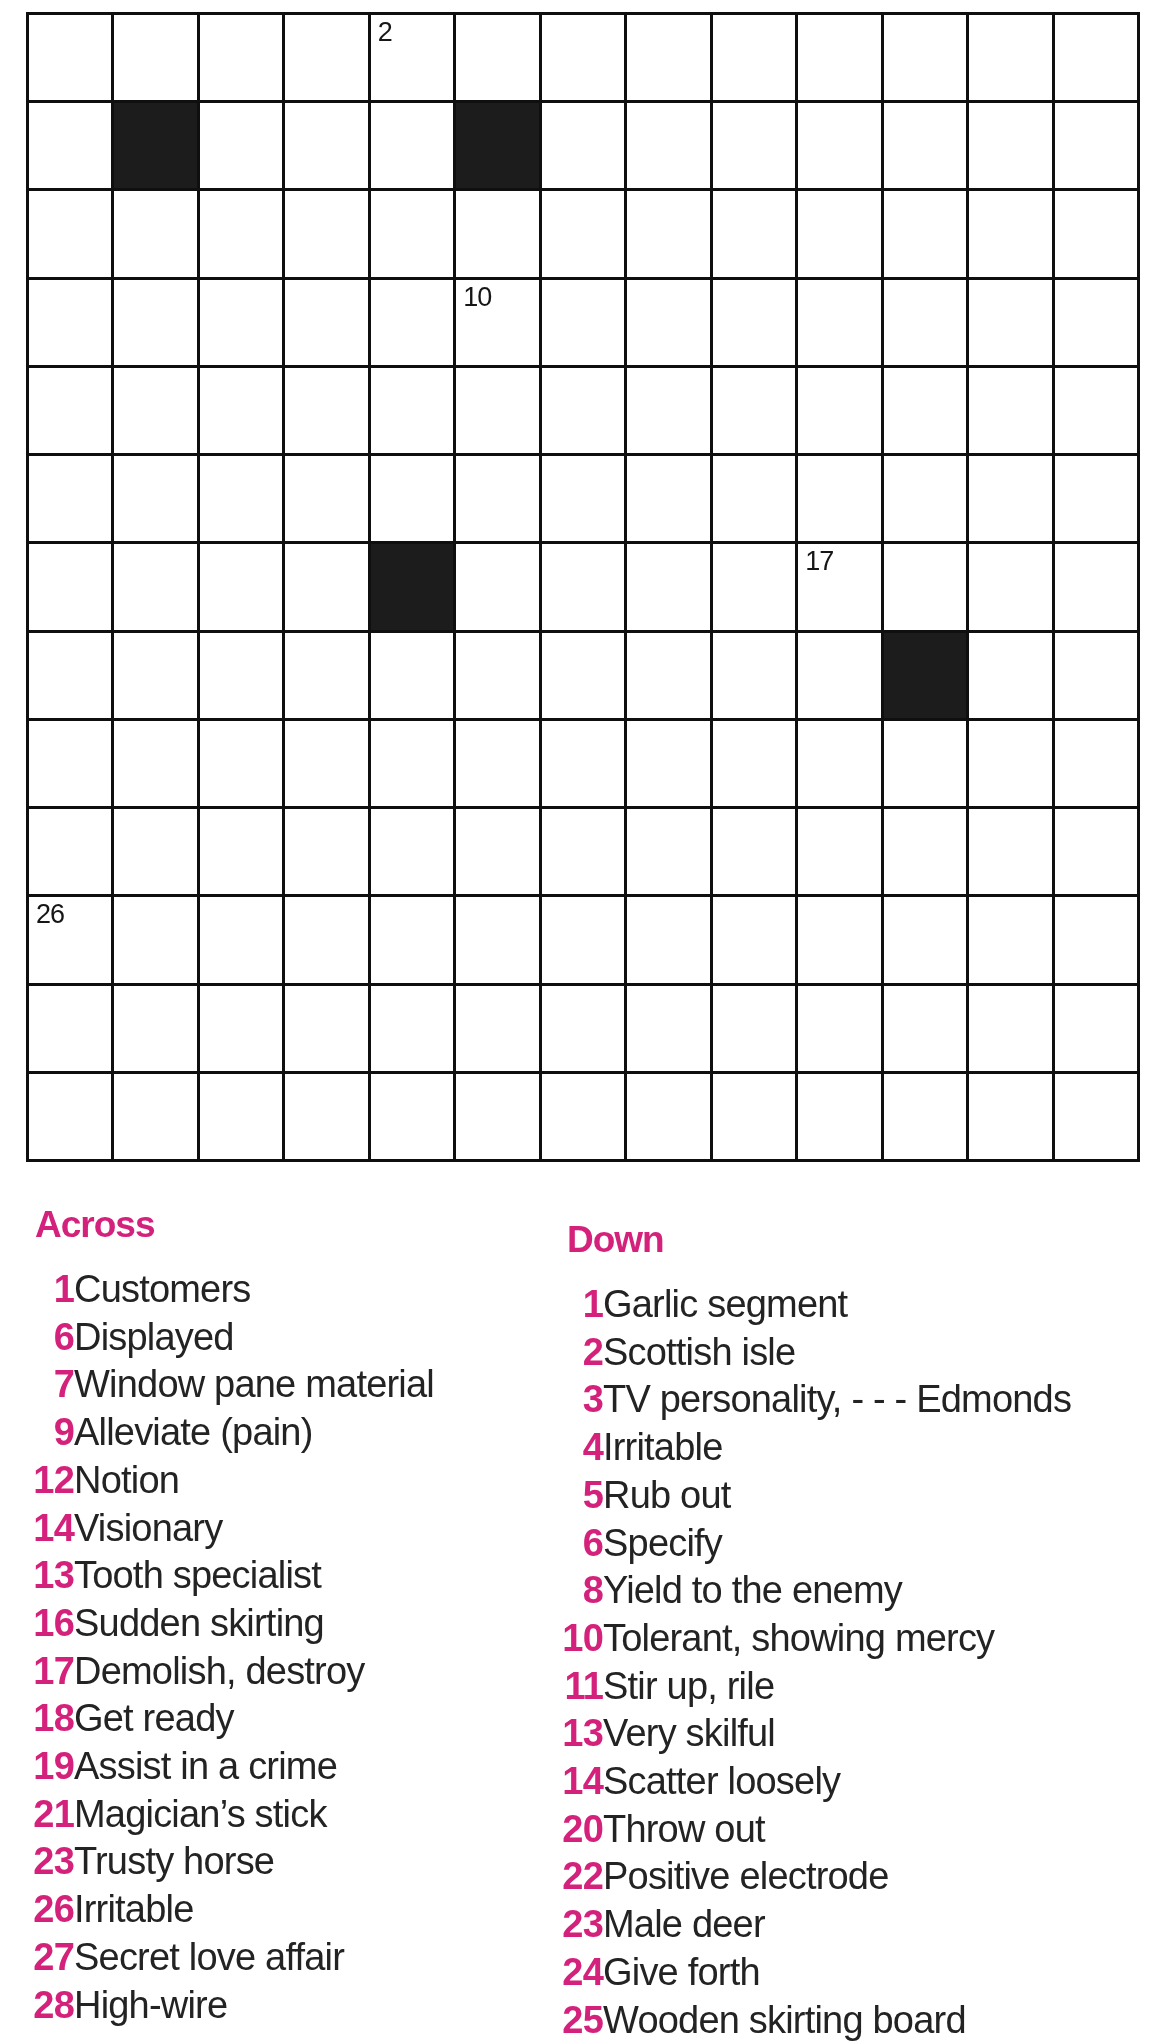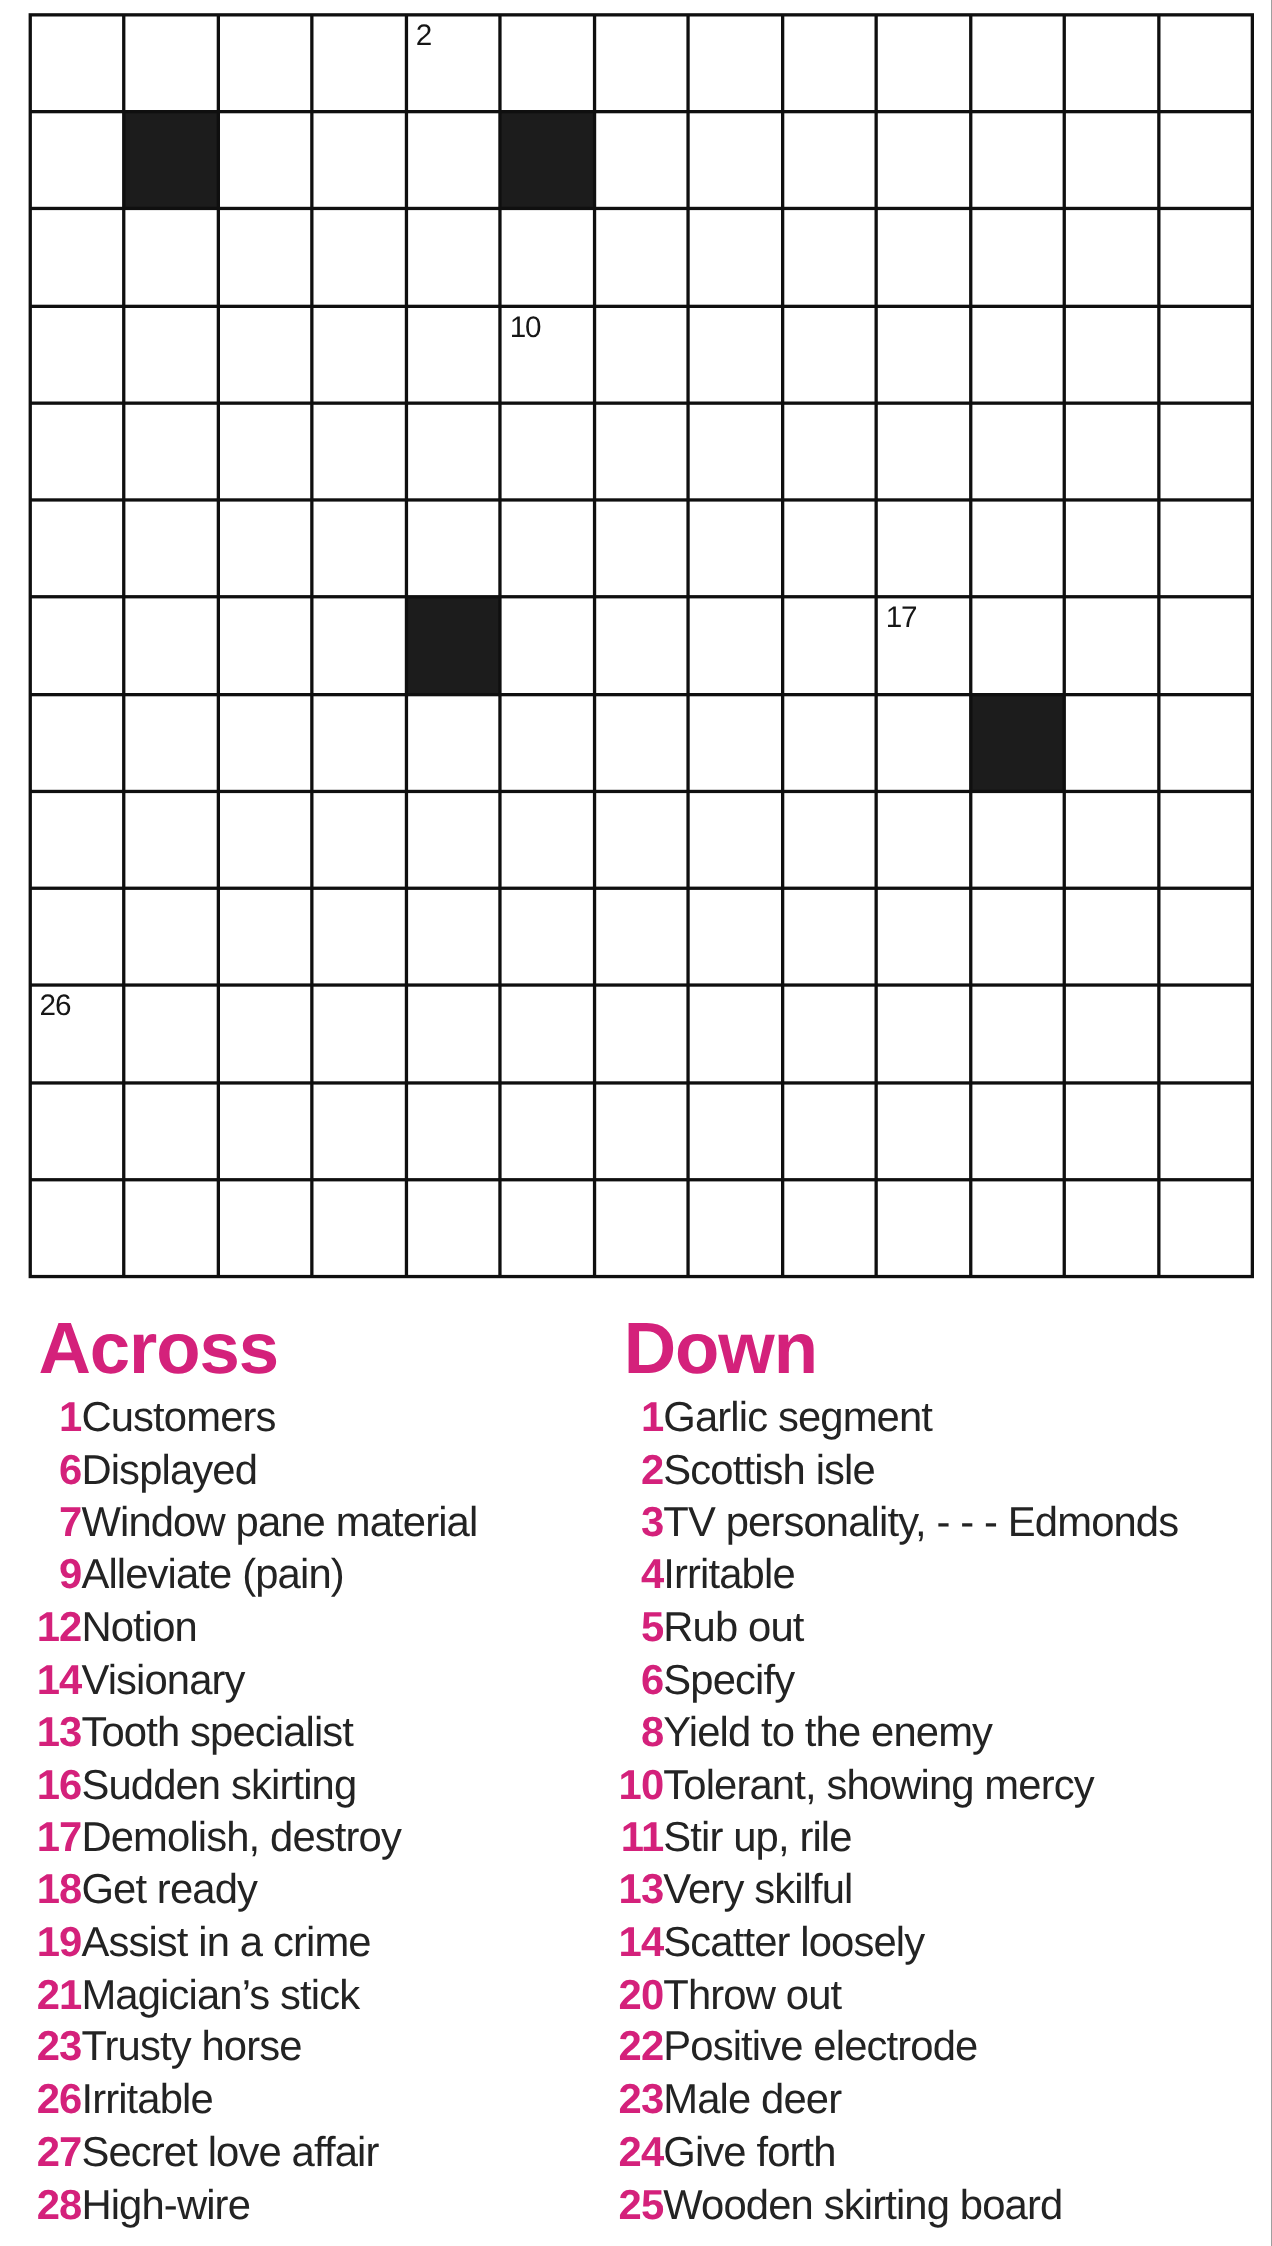--- a/index.html
+++ b/index.html
@@ -26,24 +26,24 @@
   .cellnum{
     position:absolute;top:4px;left:7px;
     font-size:27px;line-height:1;color:#161616;letter-spacing:-1px;
   }
   
   .clues{position:absolute;top:1198px;}
   .clues.across{left:0px;width:500px;}
   .clues.down{left:529px;width:627px;}
   .clues h2{
     margin:0;font-weight:bold;color:var(--pink);
-    font-size:66px;line-height:54px;letter-spacing:-1px;
+    font-size:37px;line-height:54px;letter-spacing:-1px;
   }
   .clues.across h2{padding-left:35px;}
-  .clues.down h2{padding-left:38px;}
+  .clues.down h2{padding-left:38px;margin-top:15px;}
   .cluelist{margin-top:14px;}
   .clue{
     display:flex;line-height:47.7px;font-size:38px;
     color:var(--clue-text);letter-spacing:-0.8px;
   }
   .clue .num{
     width:74px;flex:none;text-align:right;
     font-weight:bold;color:var(--pink);
   }
   .clue .txt{white-space:nowrap;}

